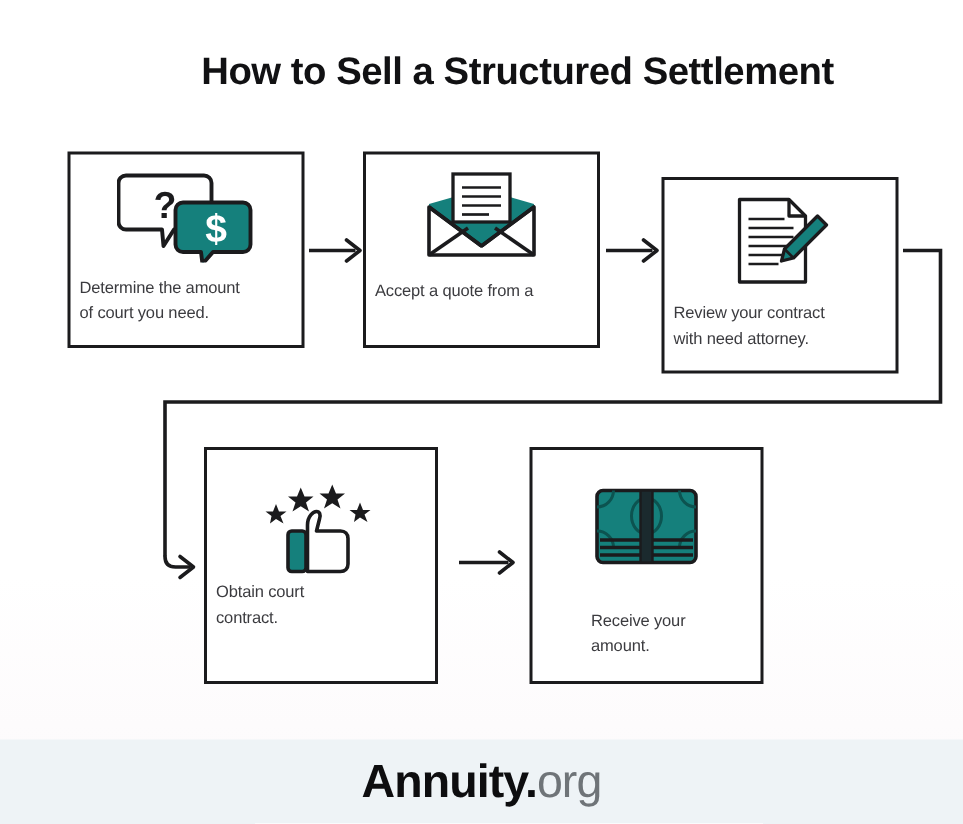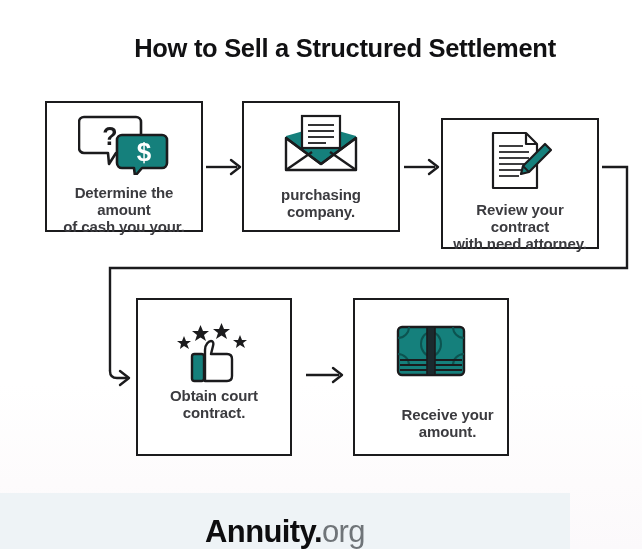--- a/index.html
+++ b/index.html
@@ -61,24 +61,23 @@
     flex-direction: column;
     align-items: center;
     justify-content: flex-start;
   }
   .card-icon {
     display: flex;
     align-items: center;
     justify-content: center;
   }
   .card-label {
-    text-align: center;
     color: #3b3b3f;
-    font-size: 15px;
-    font-weight: bold;
+    font-size: 11px;
+    font-weight: normal;
     line-height: 17px;
     letter-spacing: -0.1px;
     padding: 0 6px;
     box-sizing: border-box;
     width: 100%;
   }
   
   #card-1 { left: 45px;  top: 101px; width: 158px; height: 131px; }
   #card-2 { left: 242px; top: 101px; width: 158px; height: 131px; }
   #card-3 { left: 441px; top: 118px; width: 158px; height: 131px; }
@@ -93,25 +92,25 @@
   #card-5 { left: 353px; top: 298px; width: 156px; height: 158px; }
   #card-4 .card-icon { margin-top: 20px; height: 66px; }
   #card-5 .card-icon { margin-top: 22px; height: 62px; }
   #card-4 .card-label { margin-top: 1px; }
   #card-5 .card-label { margin-top: 22px; padding-left: 39px; }
   
   .footer {
     position: absolute;
     left: 0;
     top: 493px;
-    width: 570px;
+    width: 642px;
     height: 56px;
     background: #eef3f6;
     display: flex;
-    align-items: flex-end;
+    align-items: center;
     justify-content: center;
   }
   .logo {
     font-size: 31px;
     line-height: 34px;
     letter-spacing: -0.6px;
     white-space: nowrap;
   }
   .logo-main {
     font-weight: bold;
@@ -161,21 +160,21 @@
 
           <path d="M6,4 h52 a5,5 0 0 1 5,5 v26 a5,5 0 0 1 -5,5 h-20 l-7,11 l-1,-11 h-24 a5,5 0 0 1 -5,-5 v-26 a5,5 0 0 1 5,-5 z" fill="#ffffff" stroke="#1b1b1d" stroke-width="2.6" stroke-linejoin="round"></path>
           <text x="32" y="32" text-anchor="middle" font-family="Liberation Sans, sans-serif" font-size="25" font-weight="bold" fill="#1b1b1d">?</text>
 
           <path d="M44,22 h40 a5,5 0 0 1 5,5 v23 a5,5 0 0 1 -5,5 h-20 l-7,8 l-1,-8 h-12 a5,5 0 0 1 -5,-5 v-23 a5,5 0 0 1 5,-5 z" fill="#15807C" stroke="#1b1b1d" stroke-width="2.6" stroke-linejoin="round"></path>
           <text x="66" y="48" text-anchor="middle" font-family="Liberation Sans, sans-serif" font-size="26" font-weight="bold" fill="#ffffff">$</text>
         </svg>
       </div>
       <div class="card-label">
         <div>Determine the amount</div>
-        <div>of cash you your.</div>
+        <div>of court you need.</div>
       </div>
     </div>
 
     <div class="card" id="card-2">
       <div class="card-icon">
         <svg width="78" height="62" viewBox="0 0 78 62">
 
           <path d="M4,28 L39,53 L74,28 L74,22 L39,12 L4,22 z" fill="#15807C"></path>
 
           <rect x="20" y="2" width="38" height="32" fill="#ffffff" stroke="#1b1b1d" stroke-width="2.2"></rect>
@@ -185,21 +184,21 @@
           <line x1="26" y1="29" x2="44" y2="29" stroke="#1b1b1d" stroke-width="1.8"></line>
 
           <path d="M4,24 L39,50 L74,24 L74,56 L4,56 z" fill="#ffffff" stroke="#1b1b1d" stroke-width="2.4" stroke-linejoin="round"></path>
           <line x1="4" y1="24" x2="39" y2="50" stroke="#1b1b1d" stroke-width="2.4"></line>
           <line x1="74" y1="24" x2="39" y2="50" stroke="#1b1b1d" stroke-width="2.4"></line>
           <line x1="4" y1="56" x2="30" y2="38" stroke="#1b1b1d" stroke-width="2.4"></line>
           <line x1="74" y1="56" x2="48" y2="38" stroke="#1b1b1d" stroke-width="2.4"></line>
         </svg>
       </div>
       <div class="card-label">
-        <div>purchasing company.</div>
+        <div>Accept a quote from a</div>
       </div>
     </div>
 
     <div class="card" id="card-3">
       <div class="card-icon">
         <svg width="70" height="62" viewBox="0 0 70 62">
 
           <path d="M8,3 h33 l11,11 v44 h-44 z" fill="#ffffff" stroke="#1b1b1d" stroke-width="2.2" stroke-linejoin="round"></path>
           <path d="M41,3 v11 h11" fill="none" stroke="#1b1b1d" stroke-width="2.2" stroke-linejoin="round"></path>
 

